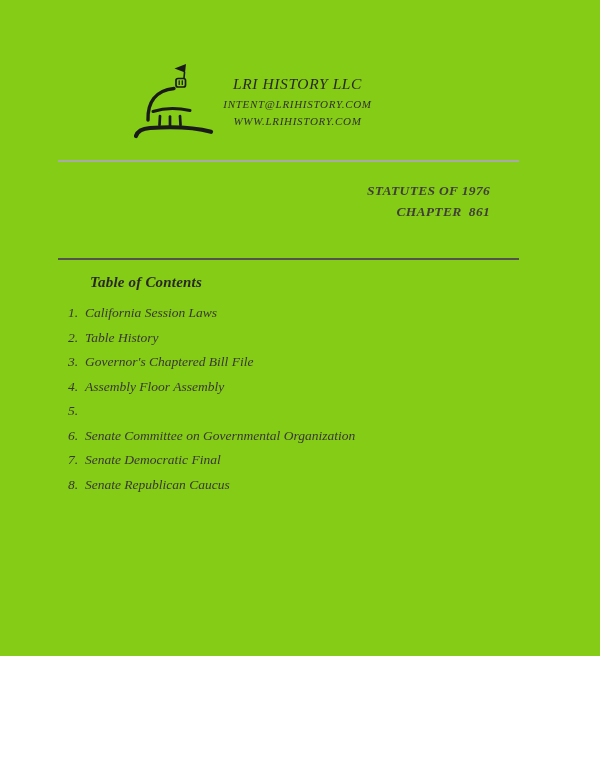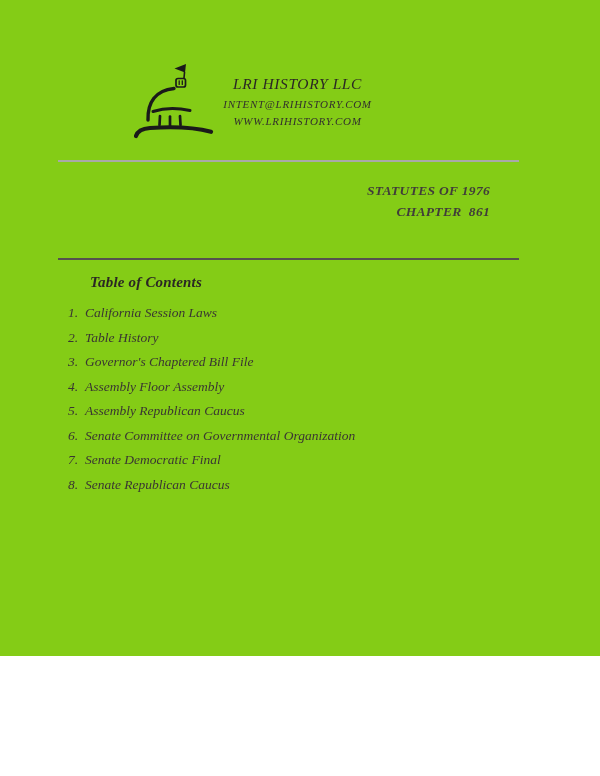--- a/index.html
+++ b/index.html
@@ -174,21 +174,20 @@
     <li class="toc-item">
       <span class="toc-num">3.</span>
       <span class="toc-label">Governor's Chaptered Bill File</span>
     </li>
     <li class="toc-item">
       <span class="toc-num">4.</span>
       <span class="toc-label">Assembly Floor Assembly</span>
     </li>
     <li class="toc-item">
       <span class="toc-num">5.</span>
-      <span class="toc-label">Assembly Republican Caucus</span>
     </li>
     <li class="toc-item">
       <span class="toc-num">6.</span>
       <span class="toc-label">Senate Committee on Governmental Organization</span>
     </li>
     <li class="toc-item">
       <span class="toc-num">7.</span>
       <span class="toc-label">Senate Democratic Final</span>
     </li>
     <li class="toc-item">

